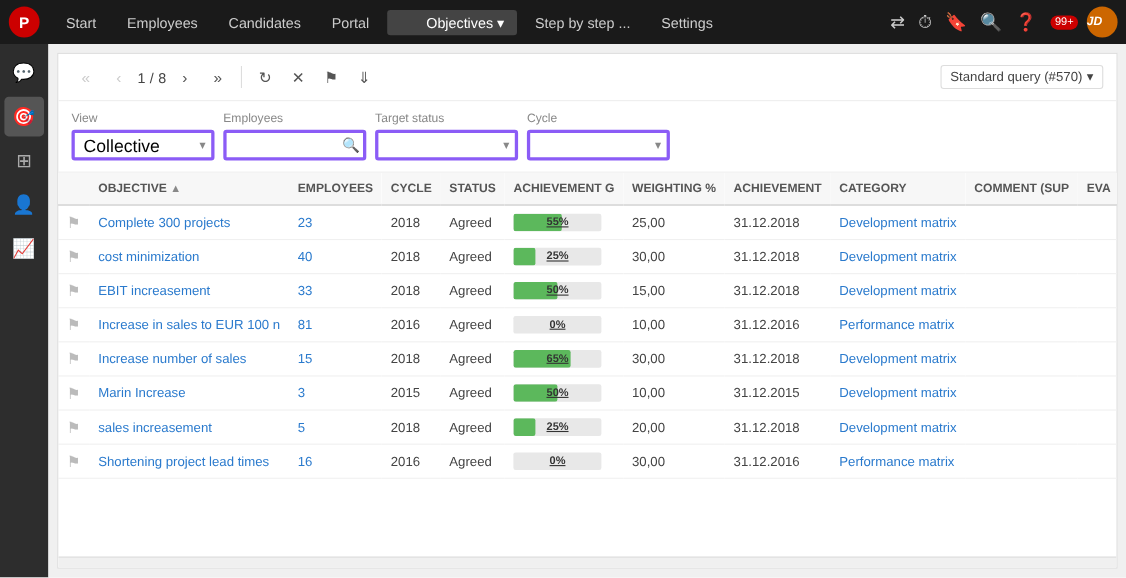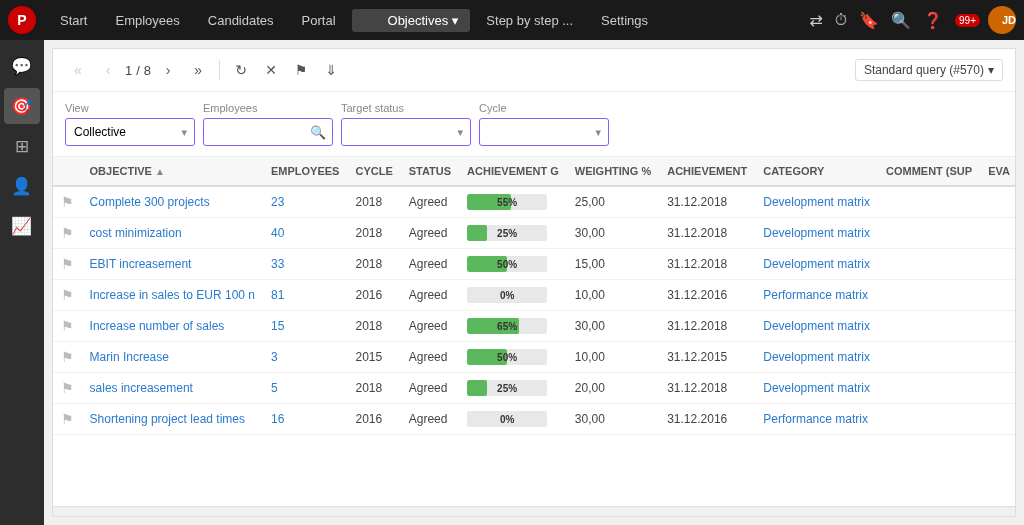--- a/index.html
+++ b/index.html
@@ -42,22 +42,22 @@
     .nav-icons {
       display: flex; align-items: center; gap: 12px;
     }
     .nav-icon {
       color: #ccc; font-size: 16px; cursor: pointer;
     }
     .nav-avatar {
       width: 28px; height: 28px;
       background: #cc6600;
       border-radius: 50%;
-      display: flex; align-items: center; justify-content: flex-end;
-      color: white; font-size: 11px; font-weight: bold;
+      display: flex; align-items: center; justify-content: flex-start;
+      color: white; font-size: 11px; font-weight: bold; font-style: italic;
     }
     .nav-badge {
       background: #cc0000;
       color: white;
       font-size: 10px;
       border-radius: 8px;
       padding: 1px 4px;
       margin-right: -4px;
     }
 
@@ -153,24 +153,24 @@
     .filter-group {
       display: flex;
       flex-direction: column;
       gap: 4px;
     }
     .filter-label {
       font-size: 11px;
       color: #888;
     }
     .filter-select, .filter-input {
-      border: 1px solid #8b5cf6;
+      border: 3px solid #8b5cf6;
       border-radius: 3px;
       padding: 4px 8px;
-      font-size: 12px;
+      font-size: 16px;
       height: 28px;
       background: white;
     }
     .filter-select { padding-right: 20px; appearance: none; cursor: pointer; }
     .filter-input-wrap {
       position: relative;
     }
     .filter-input-wrap .search-icon {
       position: absolute; right: 6px; top: 50%; transform: translateY(-50%);
       color: #aaa; font-size: 13px;
@@ -260,20 +260,21 @@
       border-radius: 2px;
     }
     .progress-label {
       position: absolute;
       top: 50%; left: 50%;
       transform: translate(-50%, -50%);
       font-size: 10px;
       font-weight: bold;
       color: #333;
       z-index: 1;
+      text-decoration: underline;
     }
 
     
     .h-scrollbar {
       height: 10px;
       background: #f0f0f0;
       border-top: 1px solid #ddd;
     }
 
     

